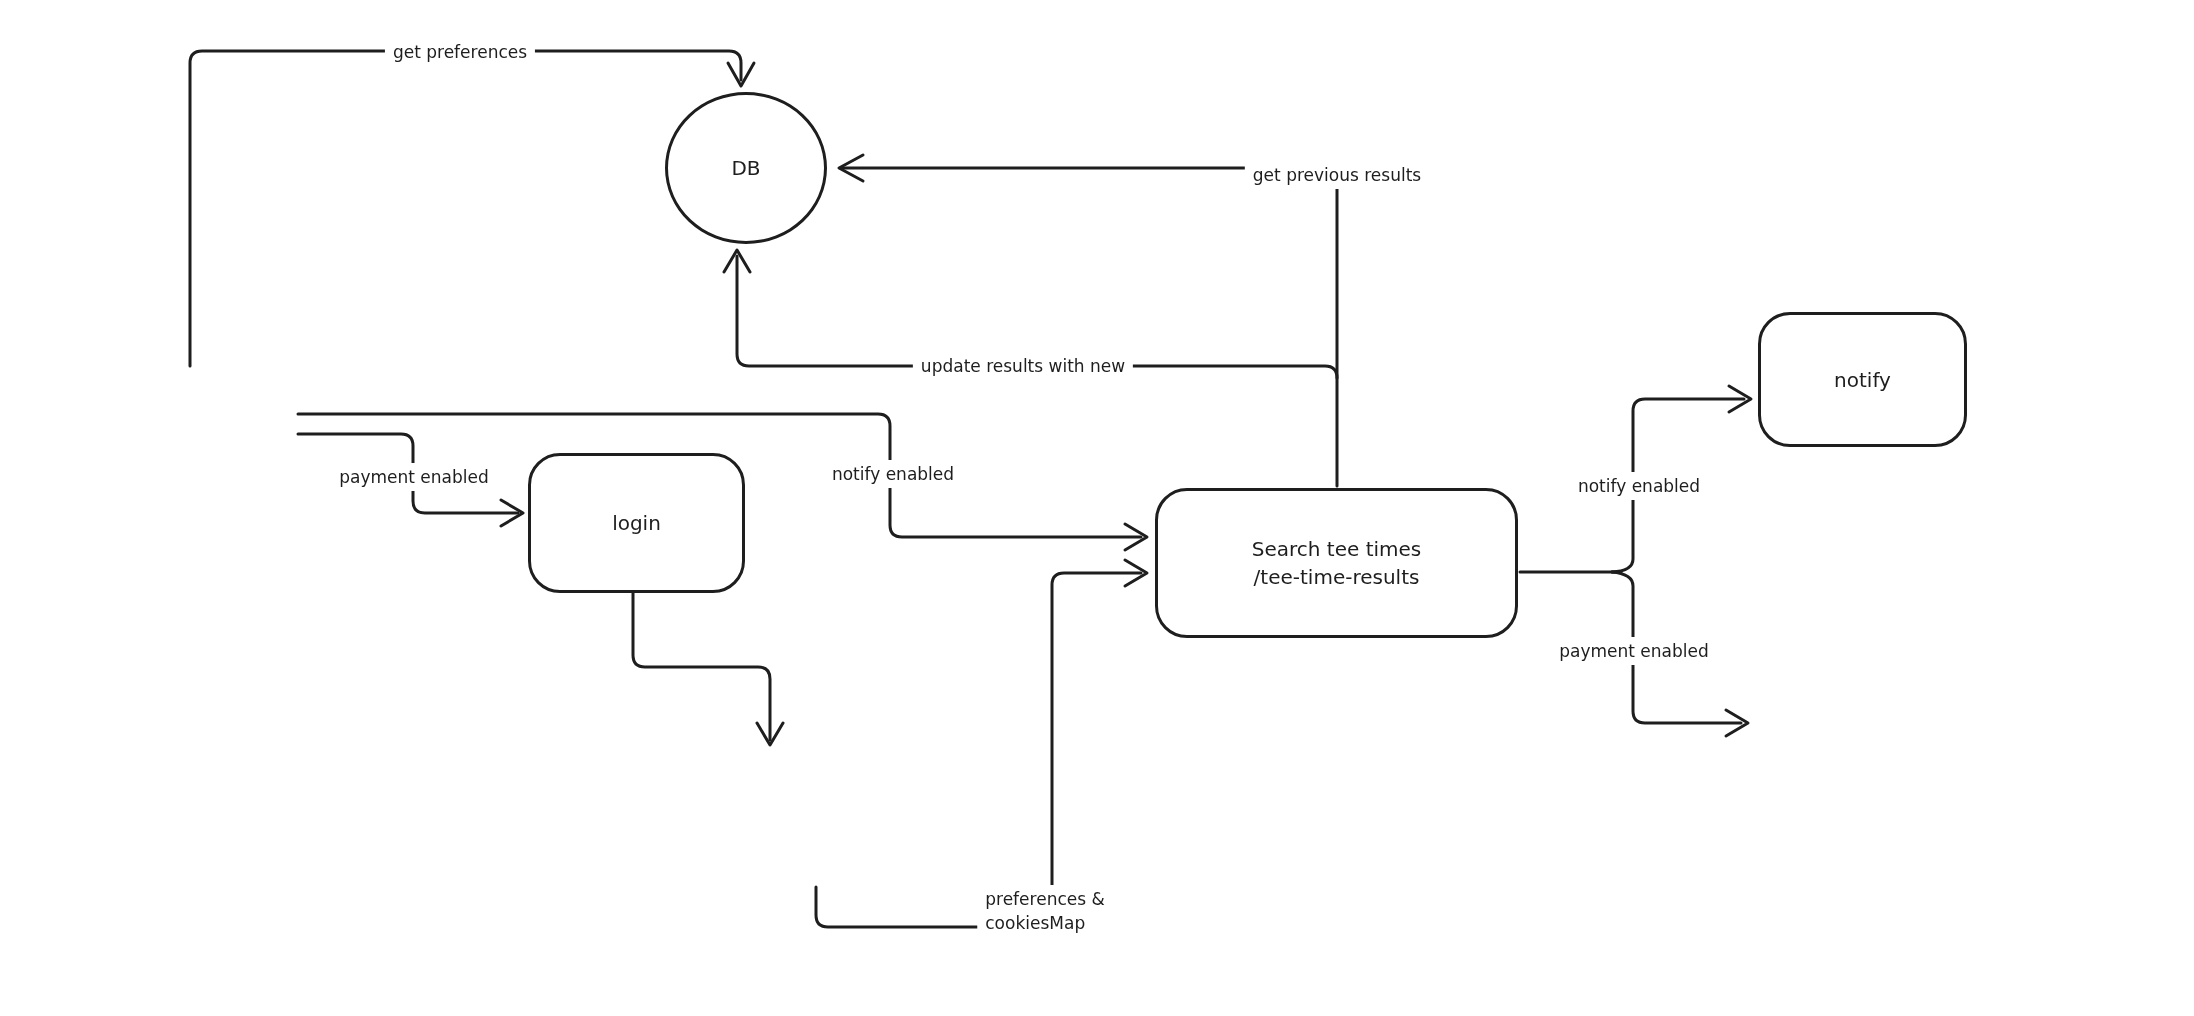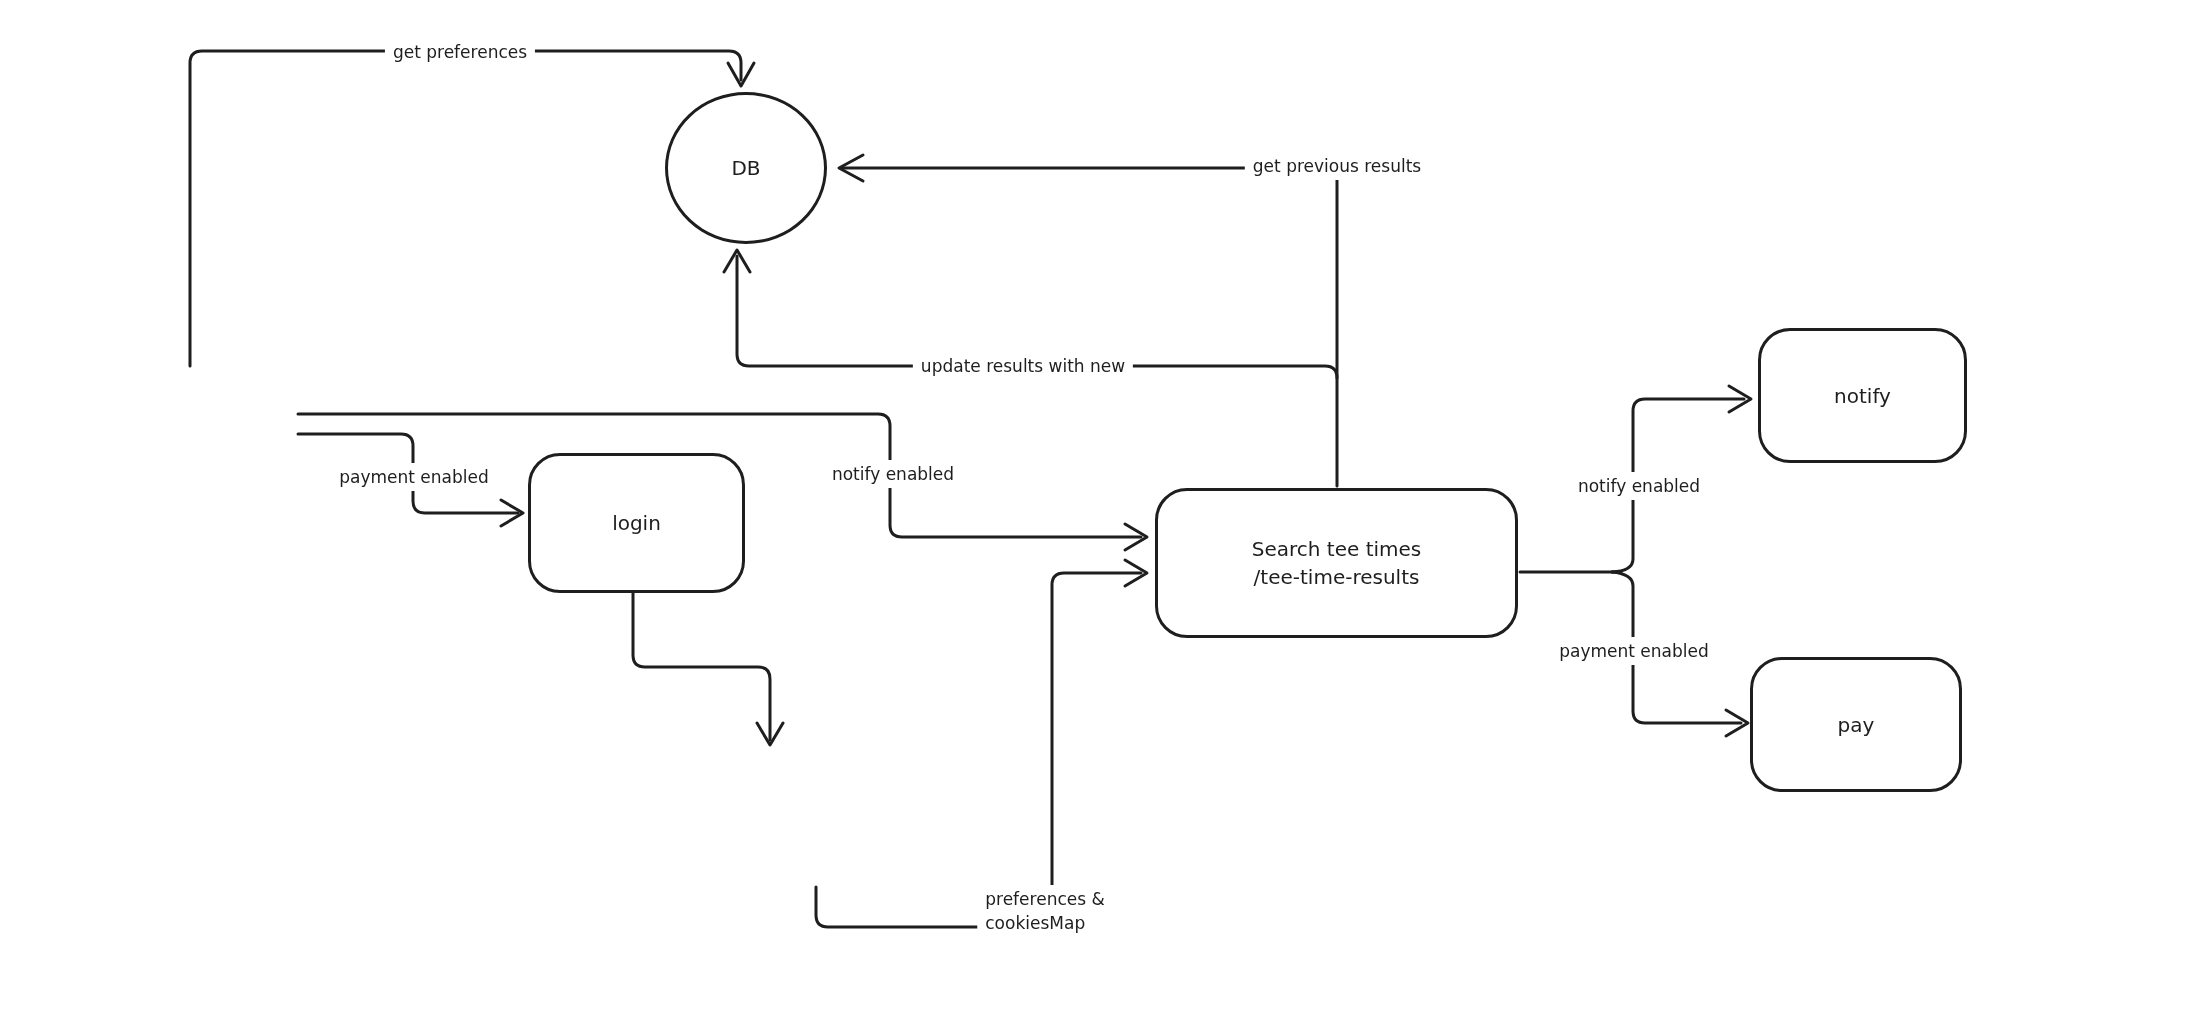--- a/index.html
+++ b/index.html
@@ -92,35 +92,32 @@
   <div class="node rect" style="left:528px; top:453px; width:217px; height:140px">
     <span>login</span>
   </div>
 
 
   <div class="node rect" style="left:1155px; top:488px; width:363px; height:150px">
     <span>Search tee times</span>
     <span>/tee-time-results</span>
   </div>
 
-  <div class="node rect" style="left:1758px; top:328px; width:209px; height:135px">
+  <div class="node rect" style="left:1758px; top:312px; width:209px; height:135px">
     <span>notify</span>
   </div>
 
-  <div class="node rect" style="left:1750px; top:657px; width:212px; height:135px">
-    <span>pay</span>
-  </div>
 
   <div class="edge-label" style="left:460px; top:52px">get preferences</div>
 
   <div class="edge-label" style="left:414px; top:477px">payment enabled</div>
 
   <div class="edge-label" style="left:893px; top:474px">notify enabled</div>
 
-  <div class="edge-label" style="left:1337px; top:166px">get previous results</div>
+  <div class="edge-label" style="left:1337px; top:175px">get previous results</div>
 
   <div class="edge-label" style="left:1023px; top:366px">update results with new</div>
 
   <div class="edge-label" style="left:1045px; top:911px">
     <div>preferences &amp;</div>
     <div>cookiesMap</div>
   </div>
 
   <div class="edge-label" style="left:1639px; top:486px">notify enabled</div>
 

